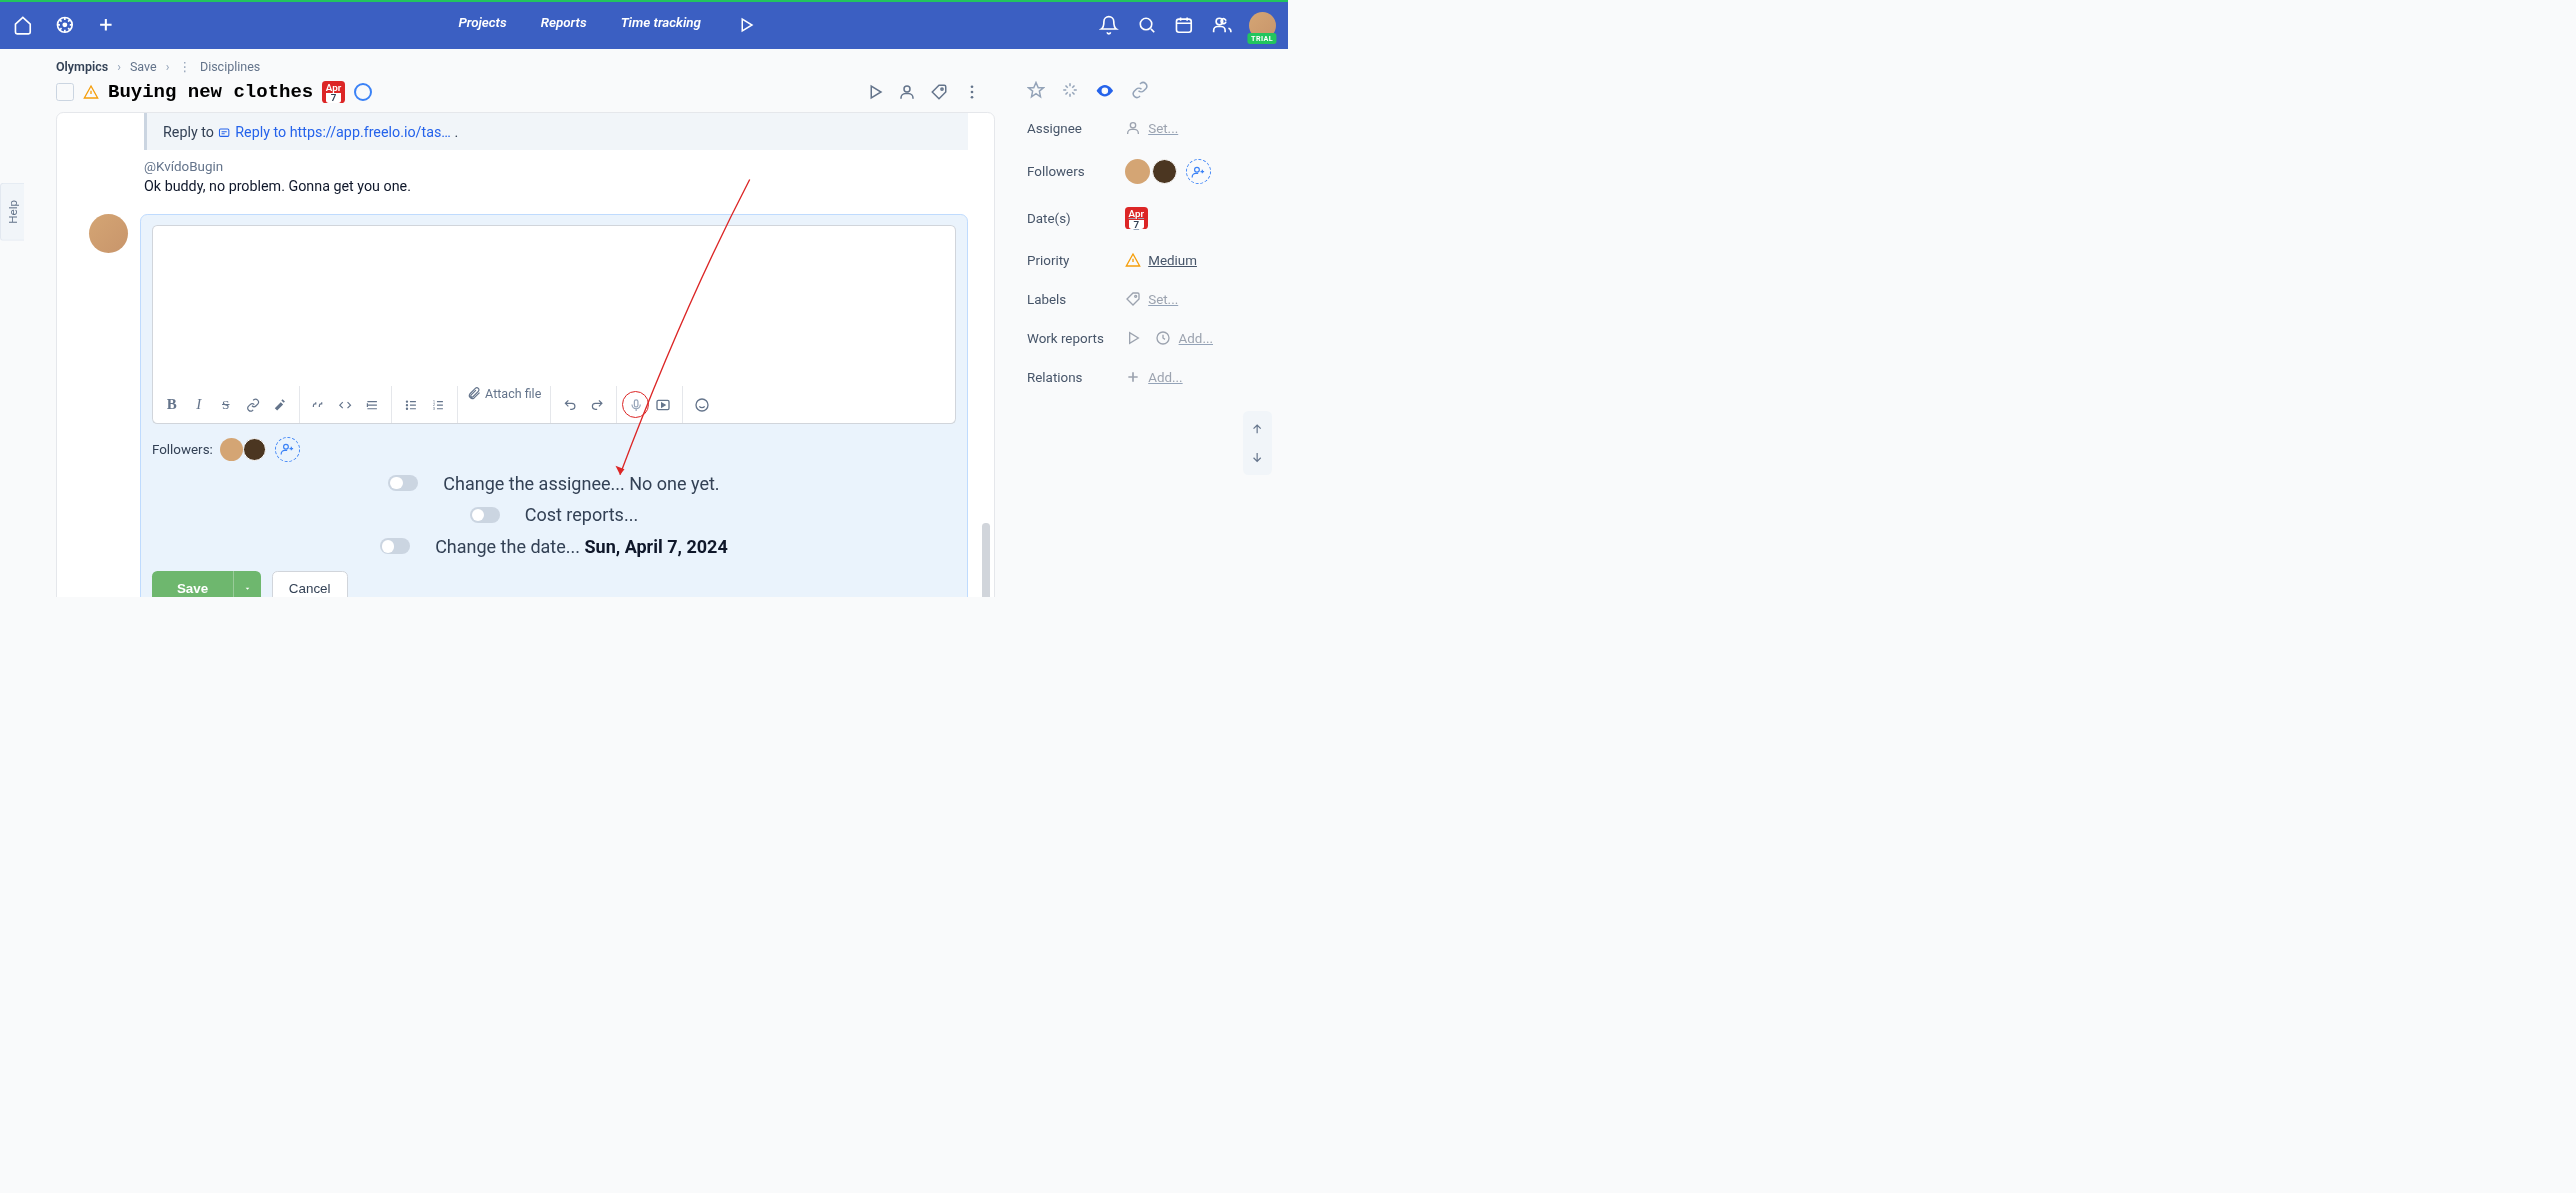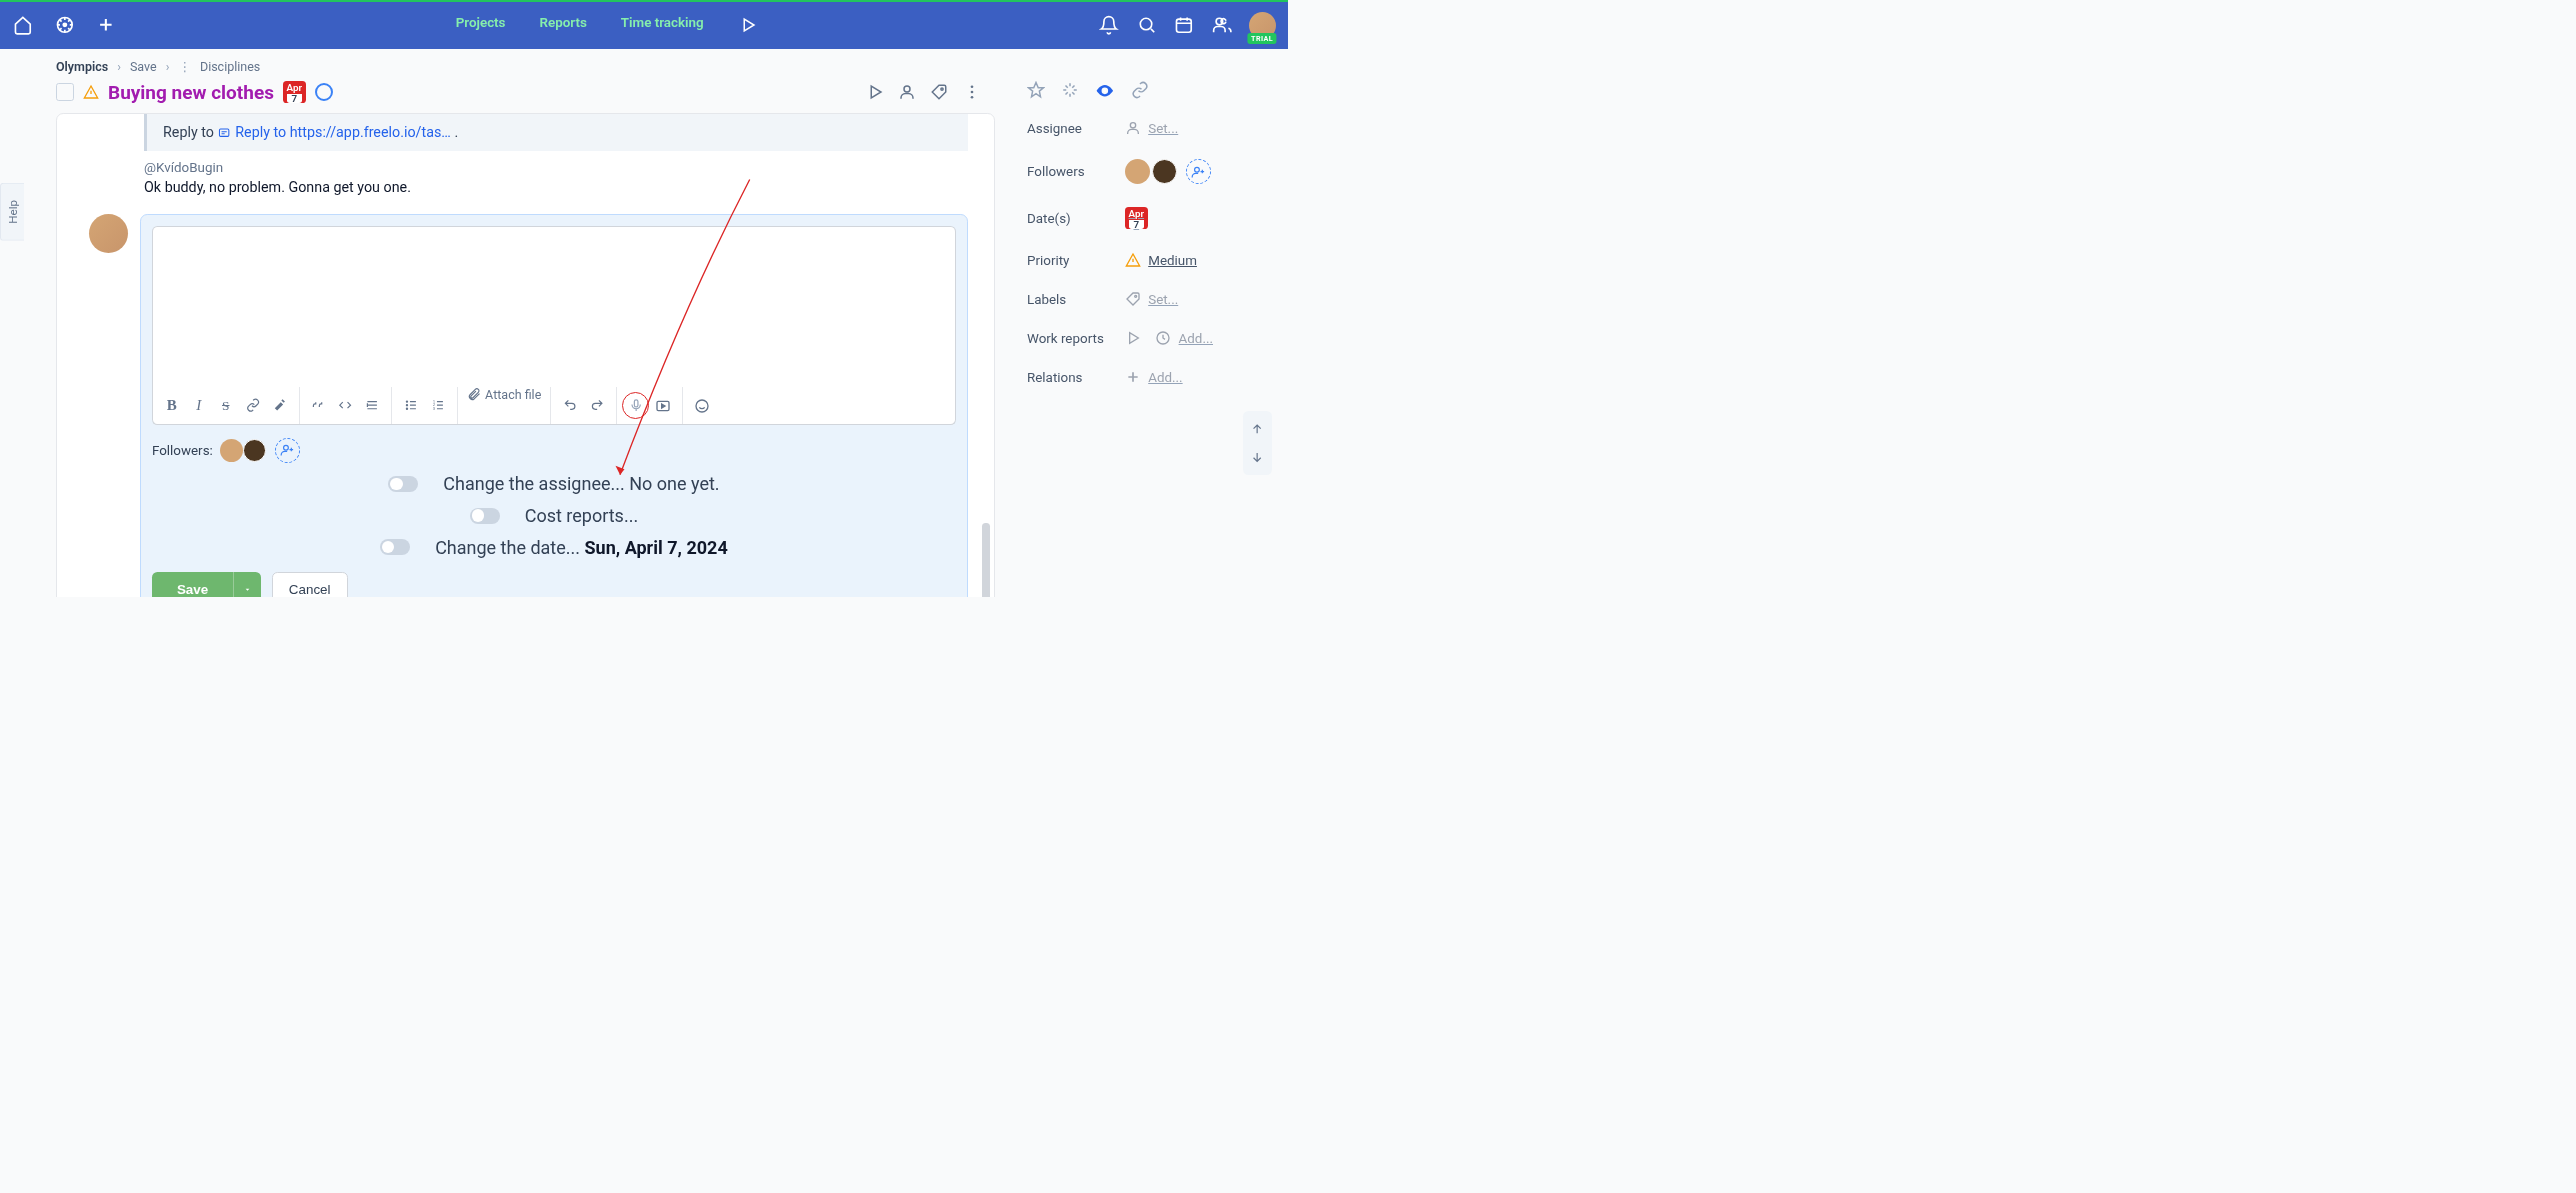--- a/index.html
+++ b/index.html
@@ -7,21 +7,21 @@
 
 body { zoom: 1; width: 1288px; height: 597px; font-size: 13.4px; }
 
 
 .top-accent { height: 1.8px; background: #22c55e; }
 
 
 .topnav { height: 47px; background: #3b5fc2; display: flex; align-items: center; padding: 0 12.5px; color: #fff; }
 .topnav-left { display: flex; gap: 19.7px; align-items: center; }
 .topnav-center { flex: 1; display: flex; justify-content: center; gap: 34px; }
-.topnav-center a { color: #86efac; text-decoration: none; font-weight: 600; font-size: 13.4px; }
+.topnav-center a { color: #ffffff; text-decoration: none; font-weight: 600; font-size: 13.4px; font-style: italic; }
 .topnav-right { display: flex; gap: 16px; align-items: center; }
 .icon-btn { display: inline-flex; align-items: center; justify-content: center; color: #fff; cursor: pointer; width: 21.5px; height: 21.5px; }
 .avatar-wrap { position: relative; }
 .avatar-top { width: 27px; height: 27px; border-radius: 50%; background: linear-gradient(135deg,#d4a574,#c8956b); }
 .trial-badge { position: absolute; bottom: -5.4px; left: 50%; transform: translateX(-50%); background: #22c55e; color: #fff; font-size: 7.2px; padding: 0.9px 3.6px; border-radius: 2.7px; font-weight: 700; letter-spacing: 0.4px; }
 
 svg { display: block; }
 
 
 .help-tab { position: absolute; left: 0; top: 183px; background: #f1f5f9; border: 0.9px solid #e2e8f0; border-left: none; border-radius: 0 3.6px 3.6px 0; padding: 16px 4.5px; writing-mode: vertical-rl; transform: rotate(180deg); font-size: 11.6px; color: #64748b; cursor: pointer; }
@@ -35,21 +35,21 @@
 
 
 .breadcrumb { display: flex; align-items: center; gap: 9px; padding: 9.8px 0 7.2px 0; font-size: 12.5px; color: #64748b; }
 .breadcrumb .crumb-main { font-weight: 600; color: #334155; }
 .chev { color: #94a3b8; }
 
 
 .task-header { display: flex; align-items: center; gap: 9px; padding-bottom: 9px; }
 .checkbox { width: 18px; height: 18px; border: 1.8px solid #cbd5e1; border-radius: 2.7px; }
 .warn-tri { color: #f59e0b; }
-.task-title { font-size: 19px; font-weight: 700; color: #a21caf; }
+.task-title { font-size: 19px; font-weight: 700; color: #000000; font-family: Liberation Mono, monospace; }
 .date-pill { background: #dc2626; color: #fff; font-size: 9.8px; line-height: 1; padding: 1.8px 3.6px 0; border-radius: 3.6px; text-align: center; font-weight: 600; }
 .date-pill .day { background: #fff; color: #334155; margin-top: 0.9px; padding: 0 1.8px; border-radius: 0 0 2.7px 2.7px; font-size: 9.8px; }
 .status-circle { width: 18px; height: 18px; border: 2.7px solid #3b82f6; border-radius: 50%; }
 .task-header-spacer { flex: 1; }
 .task-header-actions { display: flex; gap: 14.3px; color: #64748b; padding-right: 14.3px;}
 .task-header-actions .ic { width: 18px; height: 18px; cursor: pointer; }
 
 
 .body-split { display: flex; gap: 32px; }
 .content-area { flex: 1; min-width: 0; position: relative; }

